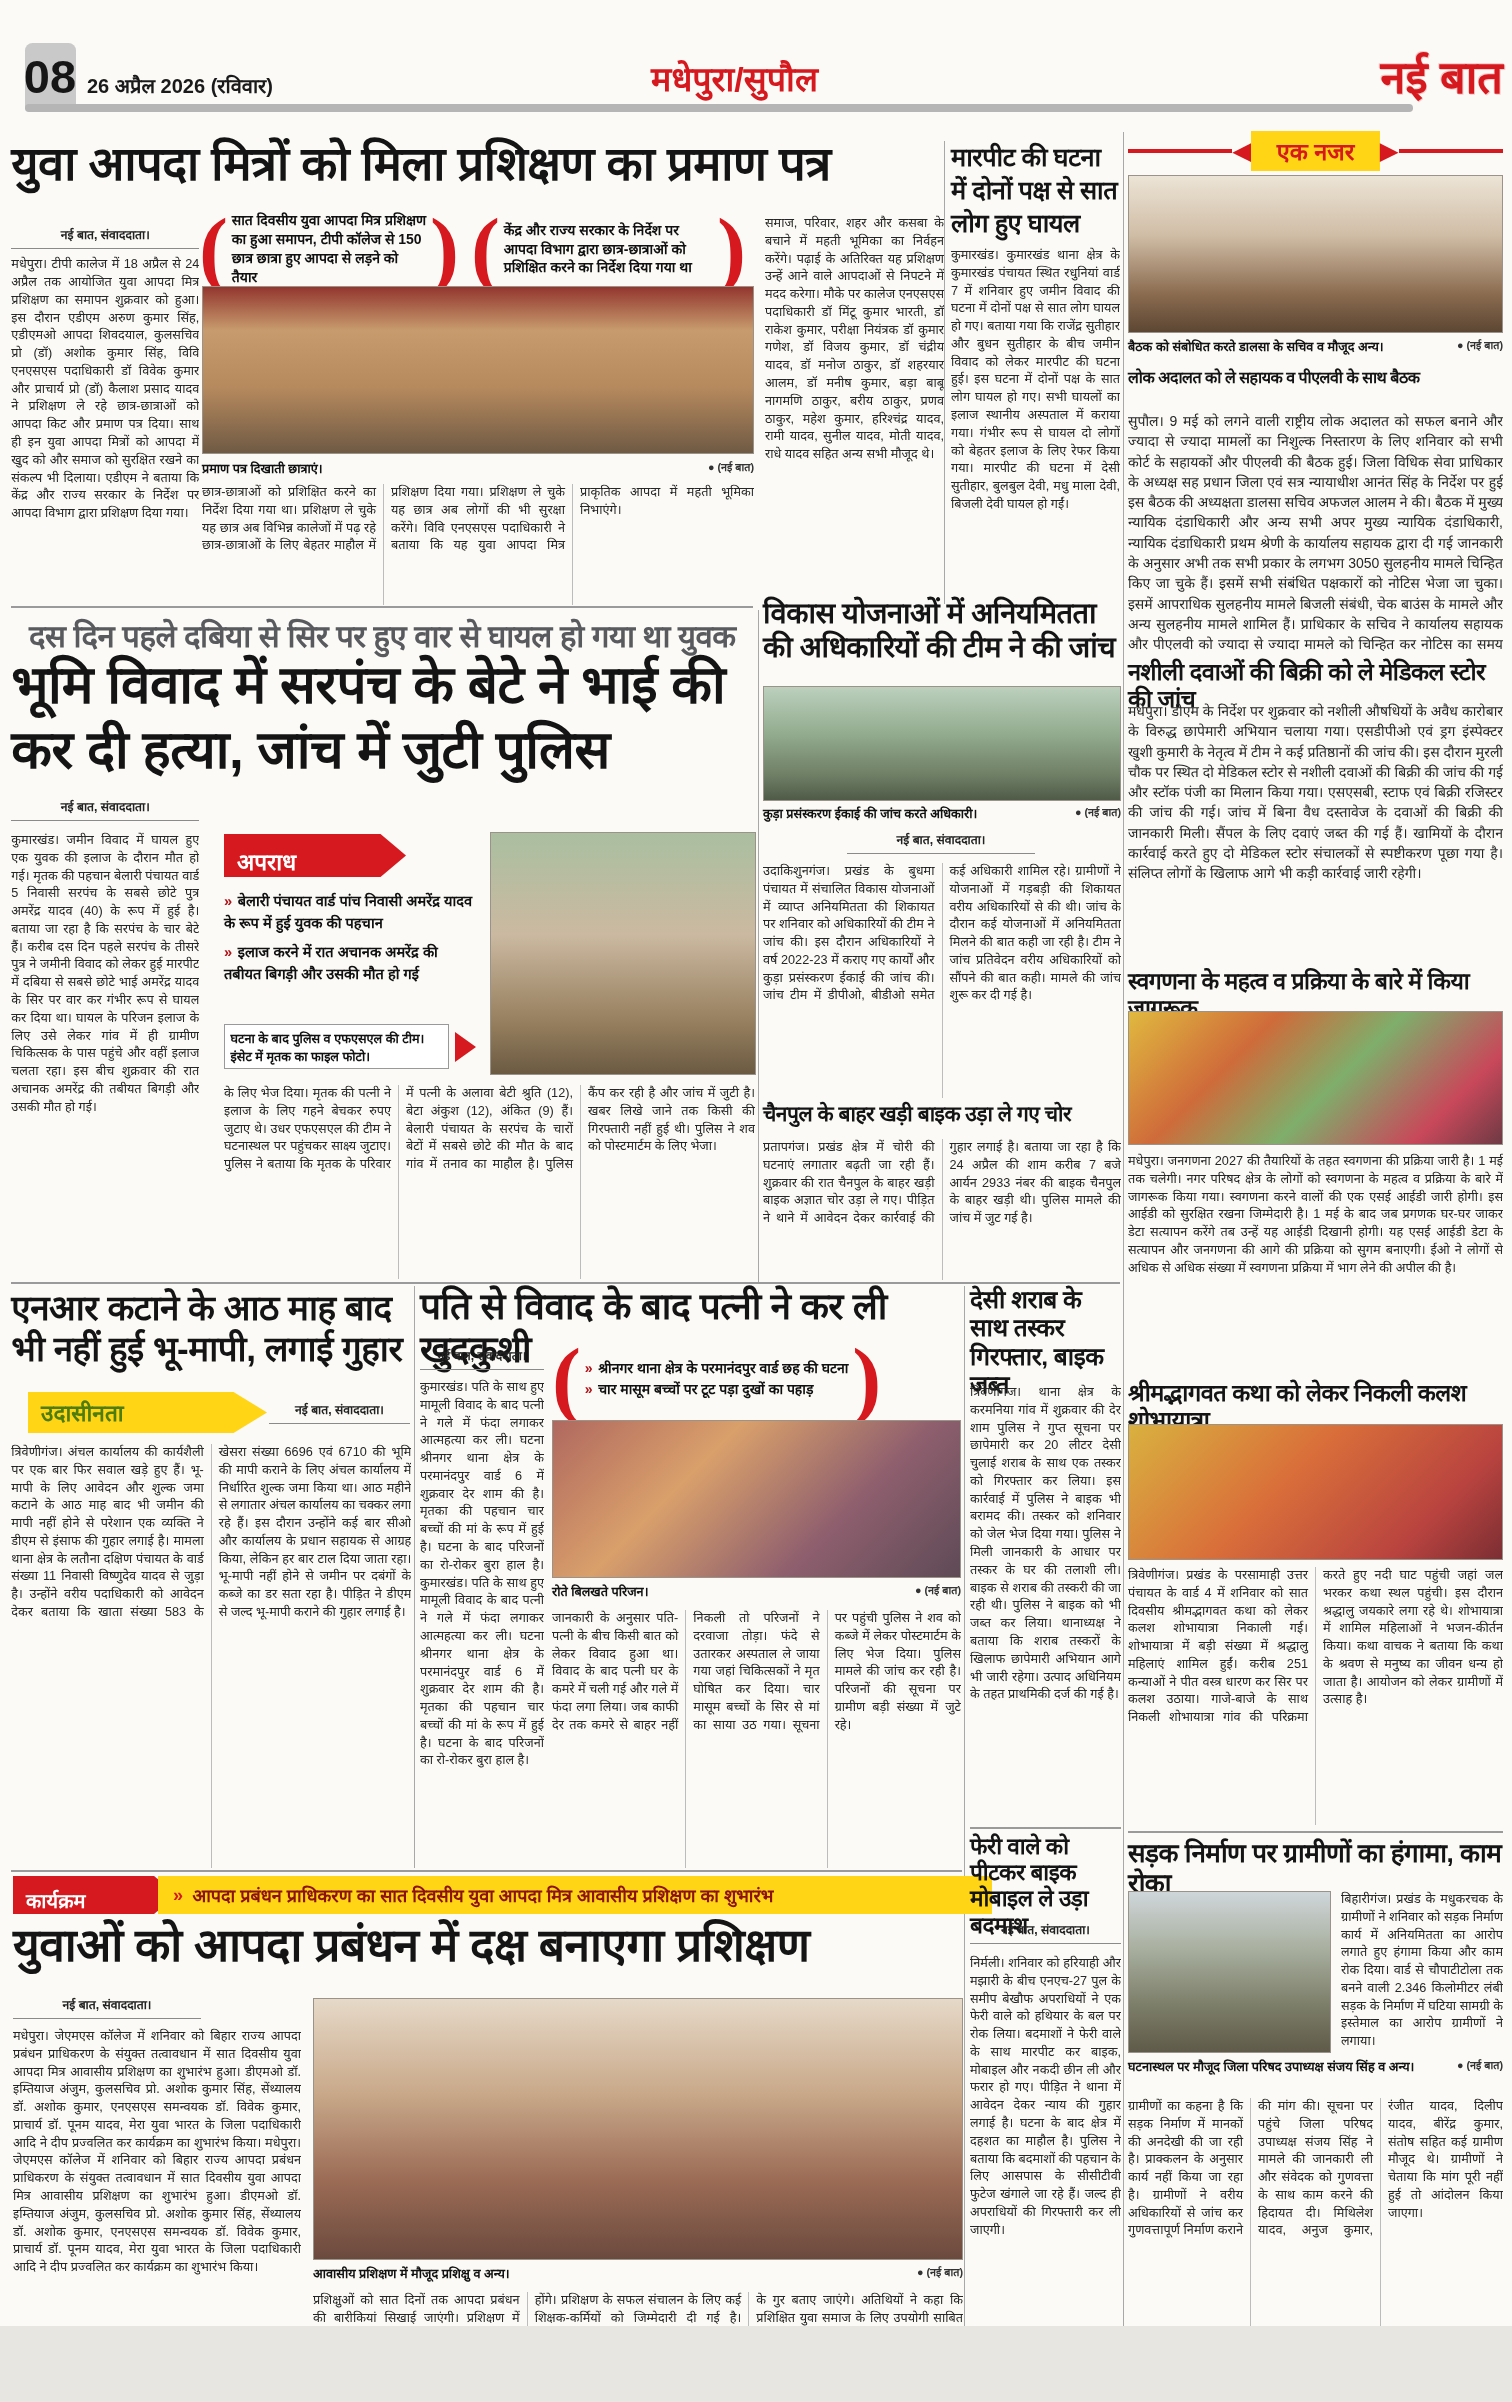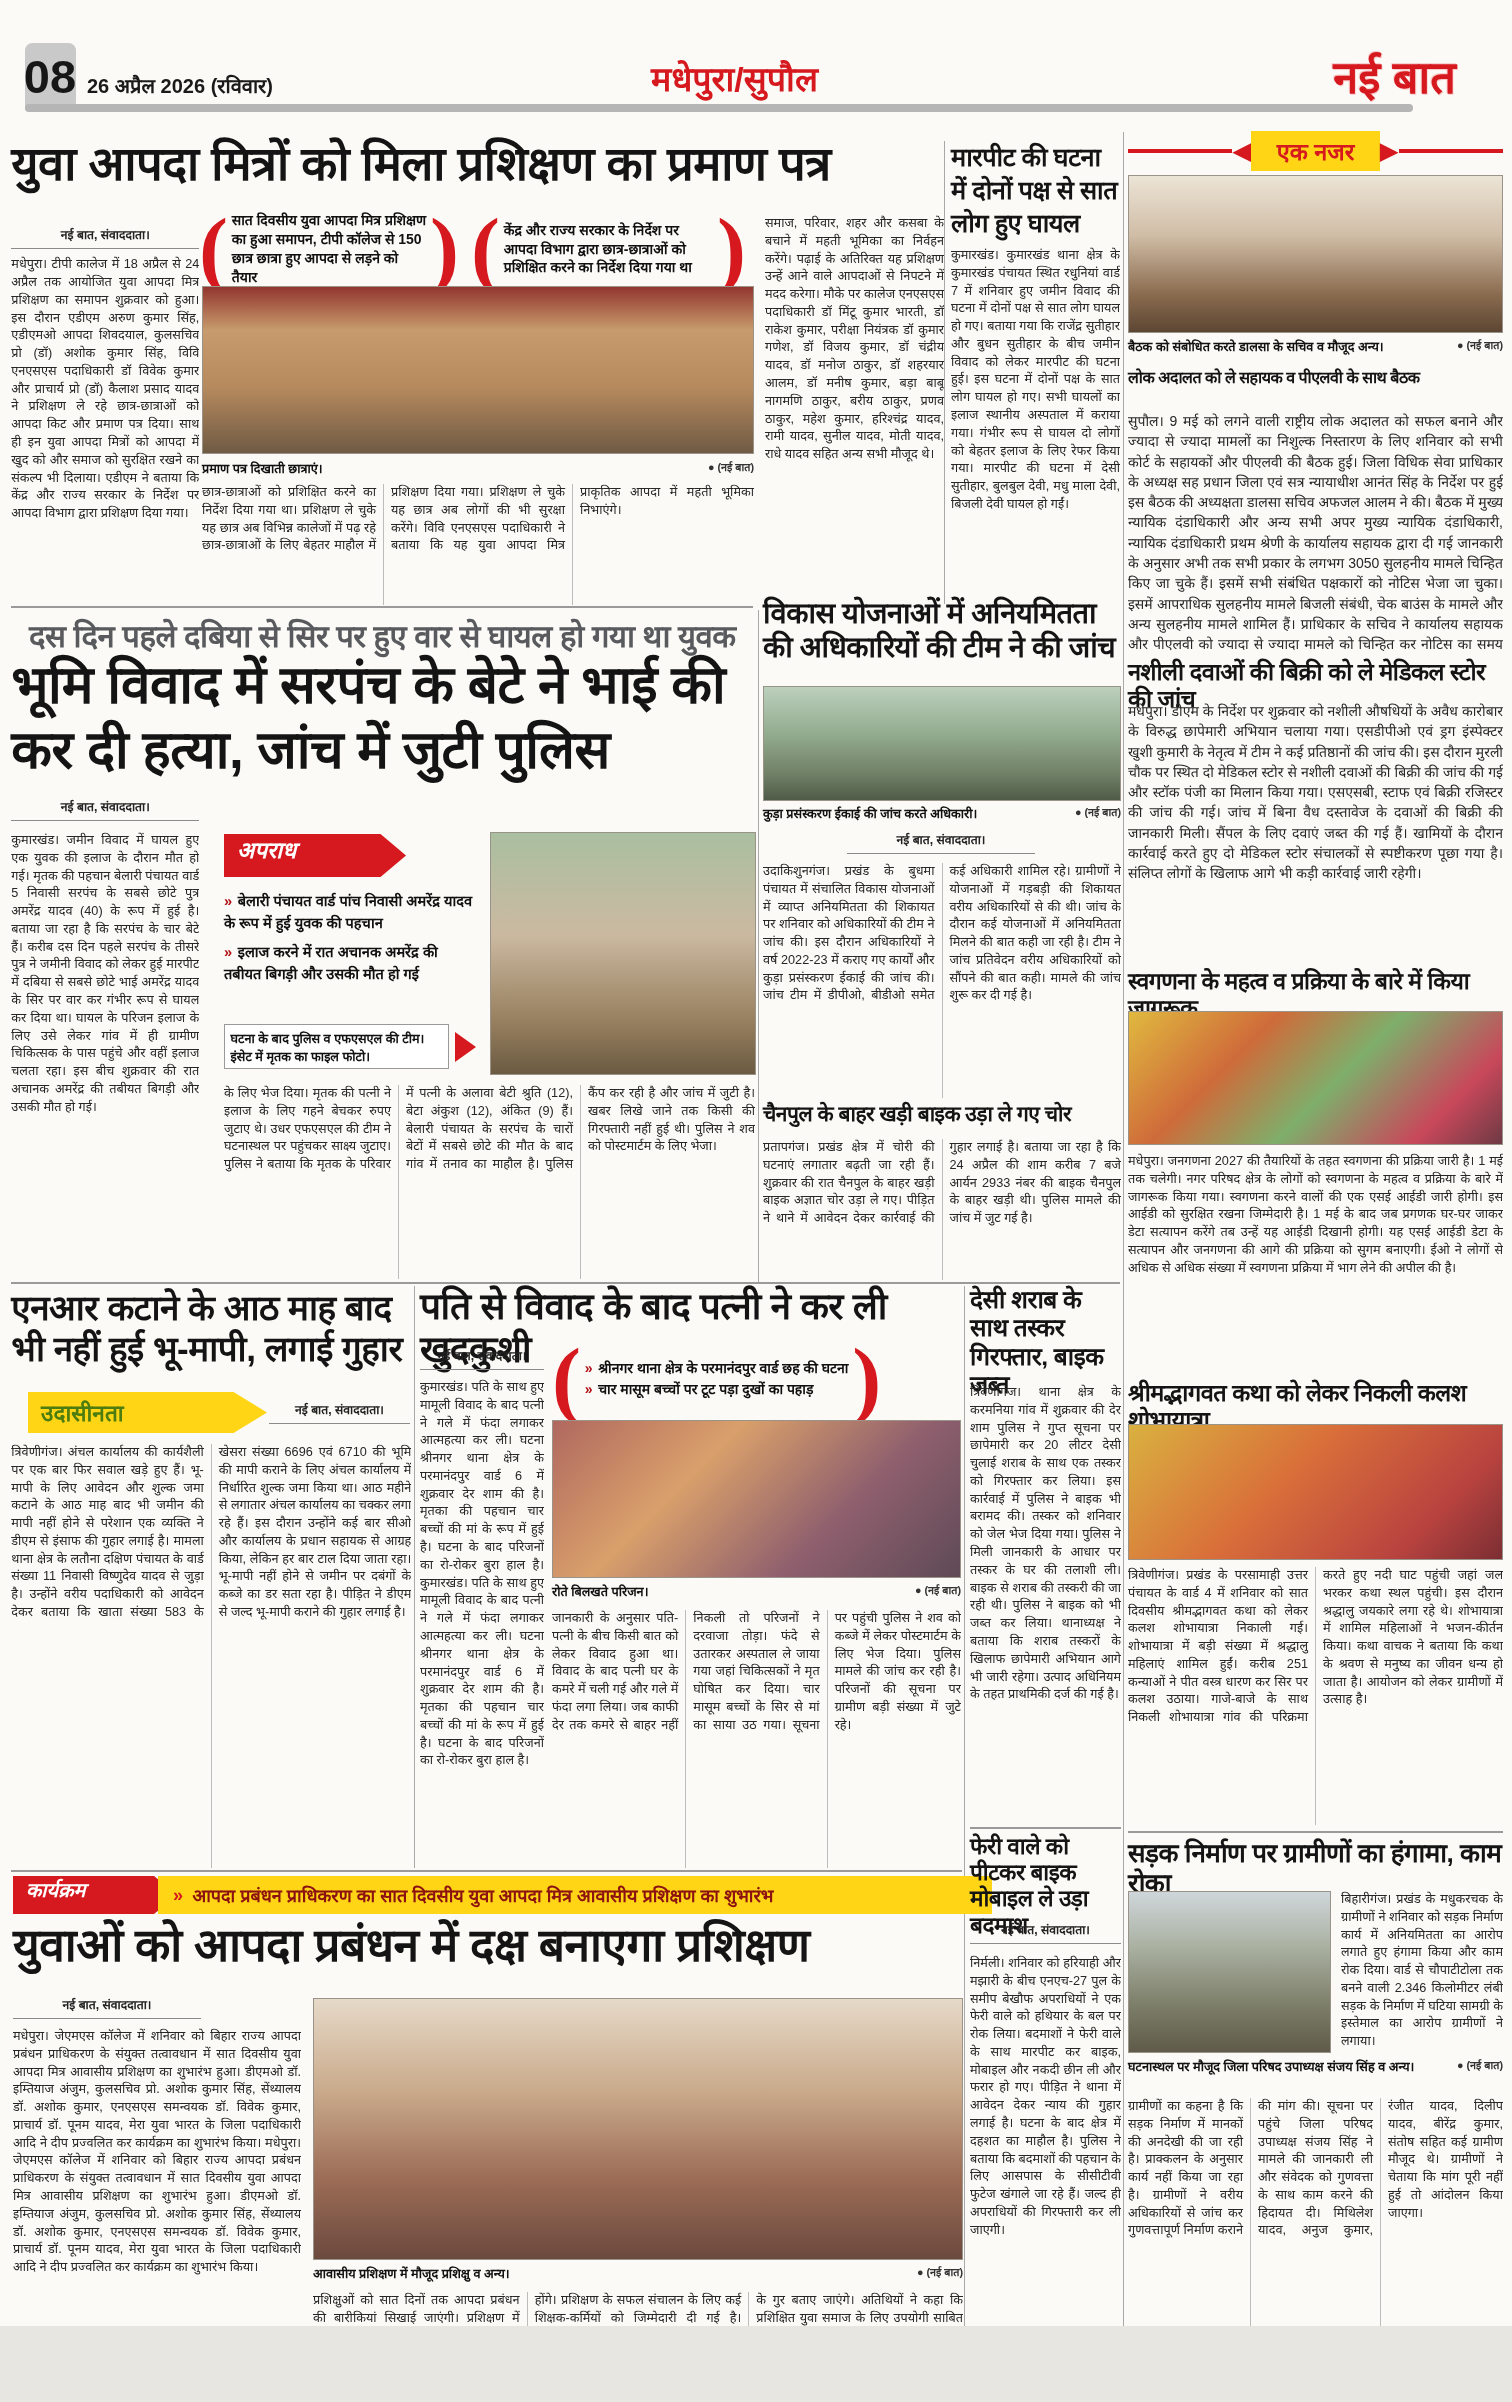--- a/index.html
+++ b/index.html
@@ -18,22 +18,22 @@
   .photo{border:0.9px solid #9a938a;box-sizing:border-box;}
   .tex{background-image:repeating-linear-gradient(90deg,rgba(255,255,255,.07) 0 6.6px,rgba(0,0,0,.05) 6.6px 14px);}
   .vline{background:#a8a8a8;width:0.9px;}
   .hline{background:#9a9a9a;height:1.9px;}
   .cols2{column-count:2;column-gap:15px;column-rule:0.9px solid #bcbcbc;}
   .cols3{column-count:3;column-gap:15px;column-rule:0.9px solid #bcbcbc;}
   .bub{display:flex;align-items:center;gap:3.8px;}
   .bub .pr{color:#d6191e;font-size:87px;font-weight:700;line-height:.75;font-family:"Liberation Serif","DejaVu Serif",serif;}
   .bub .bt{font-size:14px;font-weight:800;line-height:1.35;color:#101010;}
   .arrowchip{color:#d6191e;font-weight:800;}
-  .ribbon-red{background:#d6191e;color:#fff;font-weight:800;display:flex;align-items:flex-start;padding-left:13px;
-              clip-path:polygon(0 0,86% 0,100% 50%,86% 100%,0 100%);font-style:italic;}
+  .ribbon-red{background:#d6191e;color:#fff;font-weight:800;display:flex;align-items:flex-end;padding-left:13px;
+              clip-path:polygon(0 0,86% 0,100% 50%,86% 100%,0 100%);}
   .ribbon-yel{background:#ffd516;color:#4d7c0f;font-weight:800;display:flex;align-items:center;padding-left:13px;
               clip-path:polygon(0 0,86% 0,100% 50%,86% 100%,0 100%);}
   .eknazar-line{display:flex;align-items:center;}
   .eknazar-line .bar{flex:1;height:4.7px;background:#d6191e;}
   .eknazar-badge{background:#ffd516;border:1.9px solid #d6191e00;color:#d6191e;font-weight:800;font-size:23.5px;
                  padding:2.8px 24.5px;white-space:nowrap;}
   .chev{color:#d6191e;font-size:24.5px;line-height:1;}
   .banner-yel{background:#ffd516;display:flex;align-items:center;padding:0 15px;font-weight:800;color:#8c1111;font-size:18px;}
   .bullets{font-size:14.6px;font-weight:800;line-height:1.5;color:#101010;}
   .bullets .mk{color:#b01217;margin-right:5.6px;}
@@ -53,21 +53,21 @@
 
 <div class="page">
 
   <div class="abs" style="left:24.5px;top:43px;width:51px;height:66px;background:#c9c9c9;border-radius:7.5px 7.5px 0 0;
               display:flex;align-items:center;justify-content:center;">
     <span style="font-size:47px;font-weight:800;color:#161616;">08</span>
   </div>
   <div class="abs" style="left:87px;top:72px;font-size:20px;font-weight:700;color:#1a1a1a;">26 अप्रैल 2026 (रविवार)</div>
   <div class="abs" style="left:24.5px;top:104px;width:1388px;height:7.5px;background:#b5b5b5;border-radius:3.8px;"></div>
   <div class="abs" style="left:565px;top:55px;width:339px;text-align:center;font-size:34px;font-weight:800;color:#d6191e;">मधेपुरा/सुपौल</div>
-  <div class="abs" style="left:1286px;top:45px;width:217px;text-align:center;font-size:45px;font-weight:800;color:#d6191e;
+  <div class="abs" style="left:1286px;top:45px;width:217px;text-align:right;font-size:45px;font-weight:800;color:#d6191e;
               text-shadow:0.9px 0.9px 0 #f7caca, -0.9px -0.9px 0 #f7caca;">नई बात</div>
 
   <div class="abs hl" style="left:11.3px;top:137px;width:932px;font-size:47px;">युवा आपदा मित्रों को मिला प्रशिक्षण का प्रमाण पत्र</div>
 
   <div class="abs bub" style="left:199px;top:213px;width:260px;height:72px;">
     <span class="pr">(</span>
     <span class="bt">सात दिवसीय युवा आपदा मित्र प्रशिक्षण का हुआ समापन, टीपी कॉलेज से 150 छात्र छात्रा हुए आपदा से लड़ने को तैयार</span>
     <span class="pr">)</span>
   </div>
   <div class="abs bub" style="left:471px;top:213px;width:275px;height:72px;">

